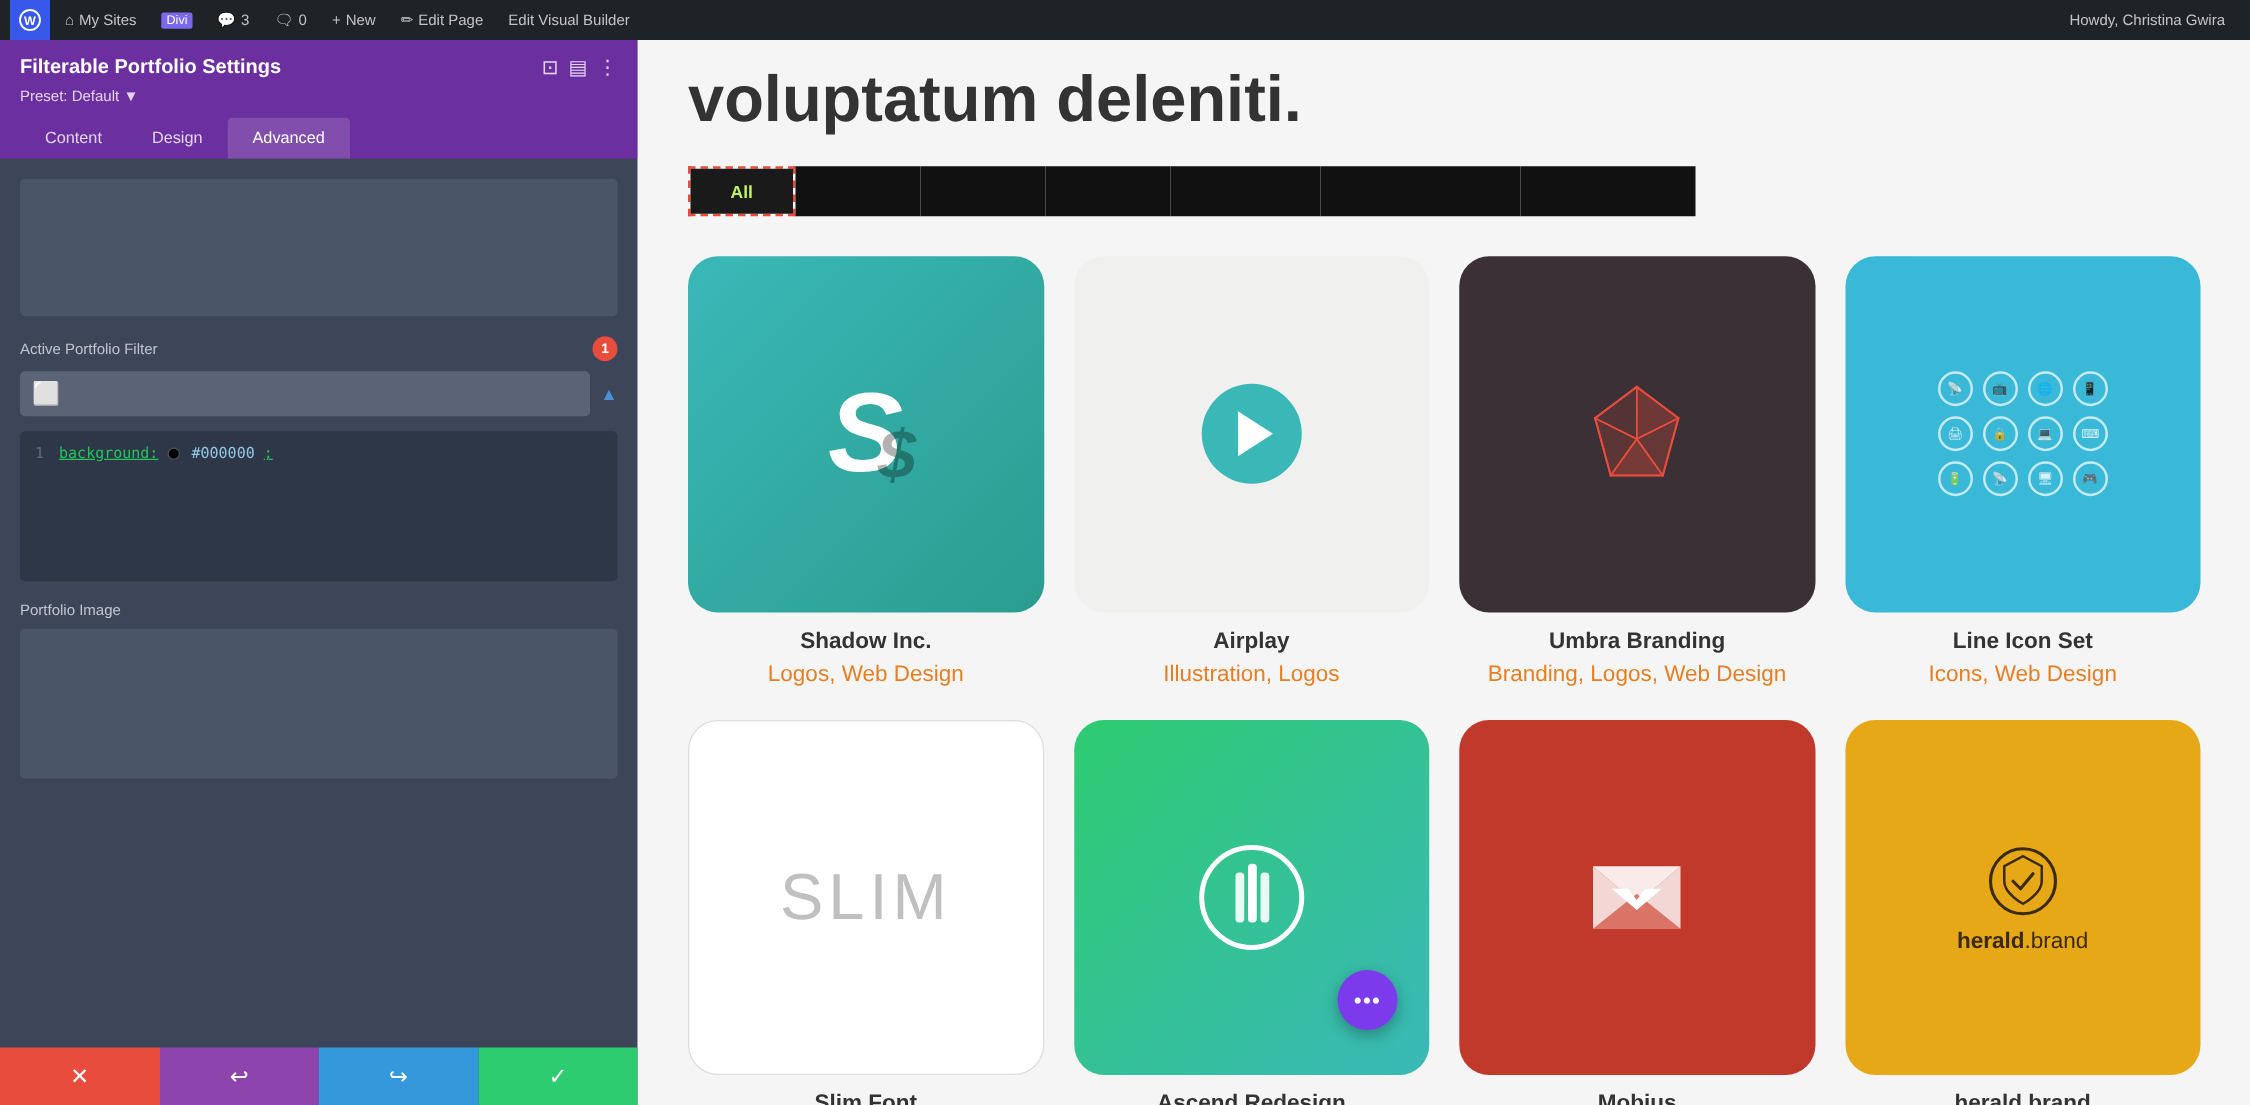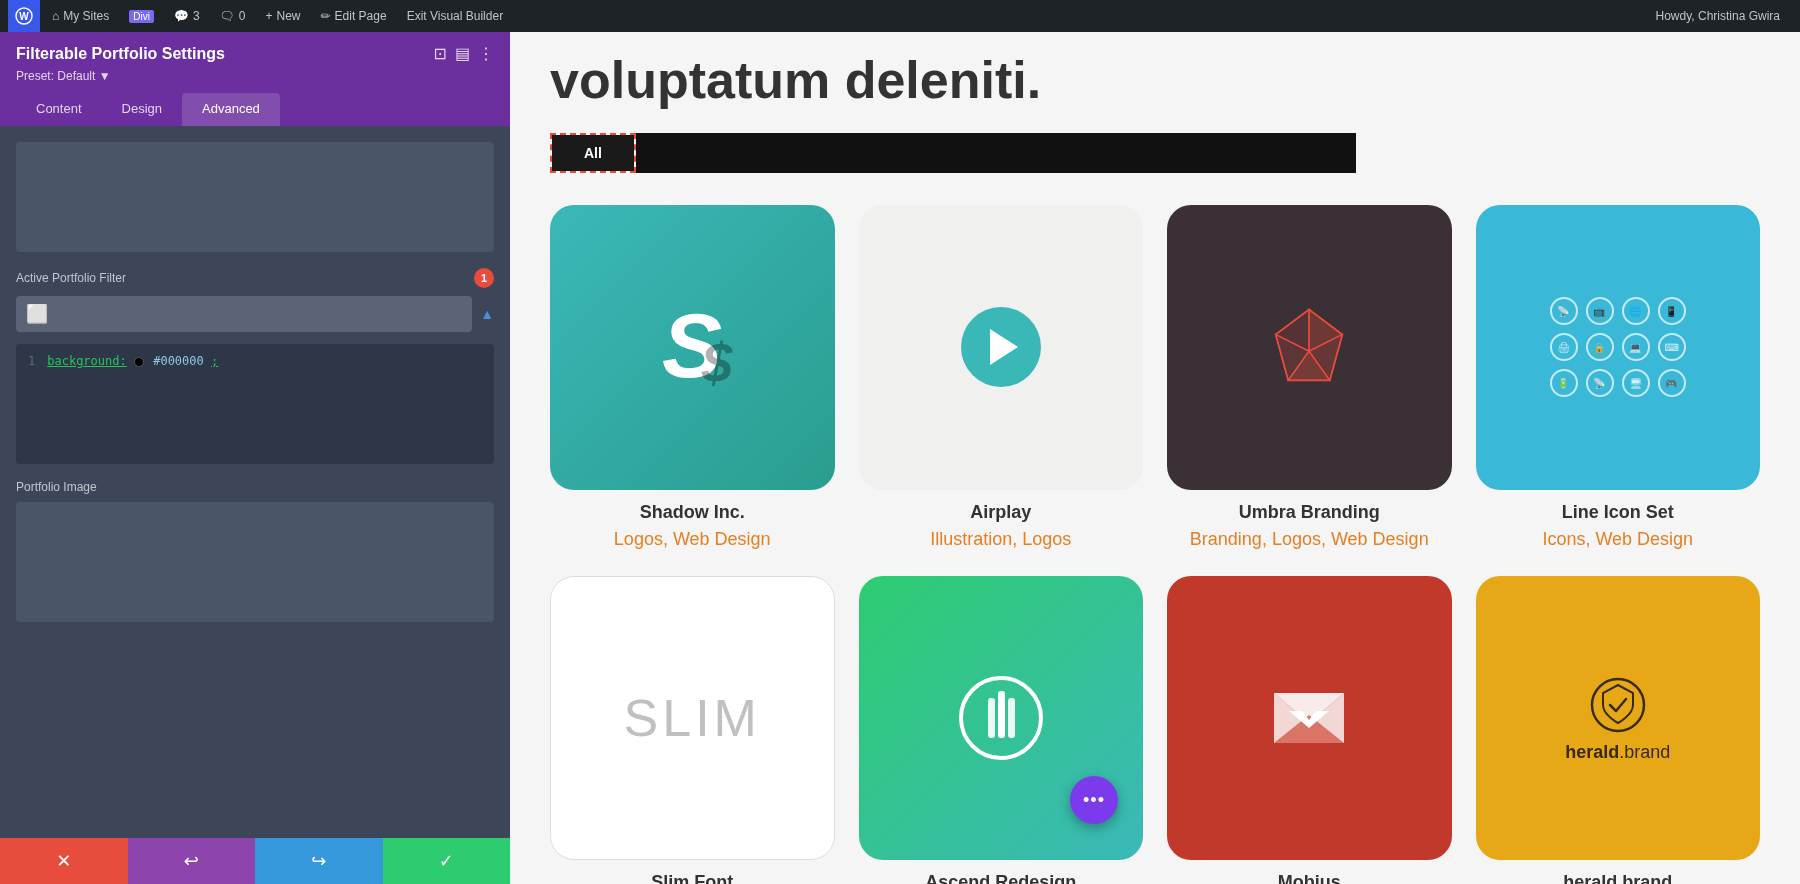--- a/index.html
+++ b/index.html
@@ -280,21 +280,21 @@
       padding: 10px 32px;
       font-size: 14px;
       font-weight: 600;
       cursor: pointer;
       white-space: nowrap;
       border: none;
     }
 
     .filter-tab.active-filter {
       background: #1a1a1a;
-      color: #ffffff;
+      color: #bef264;
     }
 
     .filter-tab.inactive {
       background: #1a1a1a;
       color: transparent;
     }
 
     
     .portfolio-grid {
       display: grid;
@@ -430,21 +430,21 @@
   </div>
   <div class="admin-bar-item">
     <span>+</span>
     <span>New</span>
   </div>
   <div class="admin-bar-item">
     <span>✏</span>
     <span>Edit Page</span>
   </div>
   <div class="admin-bar-item">
-    <span>Exit Visual Builder</span>
+    <span>Edit Visual Builder</span>
   </div>
   <div class="admin-bar-spacer"></div>
   <div class="admin-bar-right">Howdy, Christina Gwira</div>
 </div>
 
 <div class="main-layout">
 
   <div class="settings-panel">
 
     <div class="panel-header">

